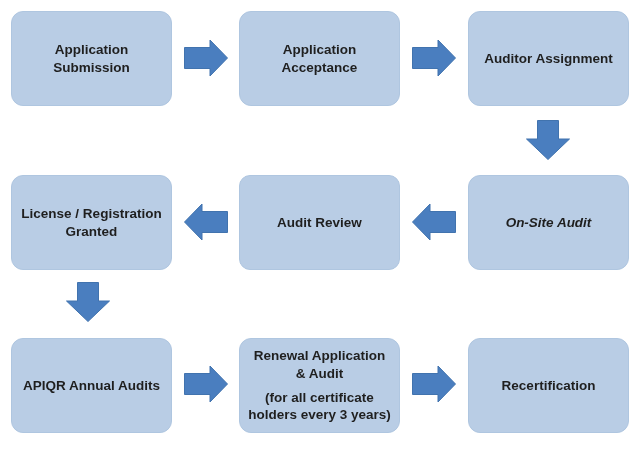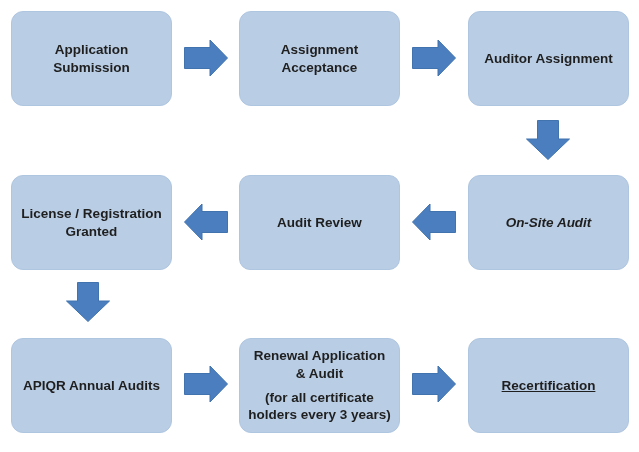--- a/index.html
+++ b/index.html
@@ -39,21 +39,21 @@
 
   
   .n1 { left: 11px;  top: 11px;  }
   .n2 { left: 239px; top: 11px;  }
   .n3 { left: 468px; top: 11px;  }
   .n4 { left: 468px; top: 175px; font-style: italic; }
   .n5 { left: 239px; top: 175px; border-radius: 11px; }
   .n6 { left: 11px;  top: 175px; }
   .n7 { left: 11px;  top: 338px; }
   .n8 { left: 239px; top: 338px; }
-  .n9 { left: 468px; top: 338px; text-decoration: underline; }
+  .n9 { left: 468px; top: 338px; }
 
   .arrow { position: absolute; }
   .arrow svg { display: block; }
   .arrow polygon {
     fill: #4a7ebf;
     stroke: #4173ae;
     stroke-width: 1;
     stroke-linejoin: round;
   }
   
@@ -76,21 +76,21 @@
     <span class="label">Application Submission</span>
   </div>
 
   <div class="arrow a1">
     <svg width="44" height="38" viewBox="0 0 44 38">
         <polygon points="0.5,8.5 26,8.5 26,1 43.5,19 26,37 26,29.5 0.5,29.5"></polygon>
       </svg>
   </div>
 
   <div class="node n2">
-    <span class="label">Assignment Acceptance</span>
+    <span class="label">Application Acceptance</span>
   </div>
 
   <div class="arrow a2">
     <svg width="44" height="38" viewBox="0 0 44 38">
         <polygon points="0.5,8.5 26,8.5 26,1 43.5,19 26,37 26,29.5 0.5,29.5"></polygon>
       </svg>
   </div>
 
   <div class="node n3">
     <span class="label">Auditor Assignment</span>

